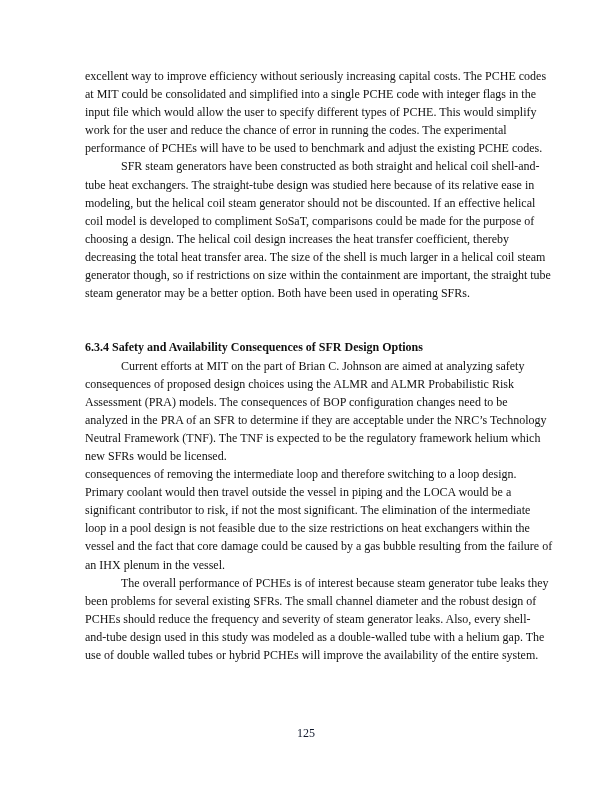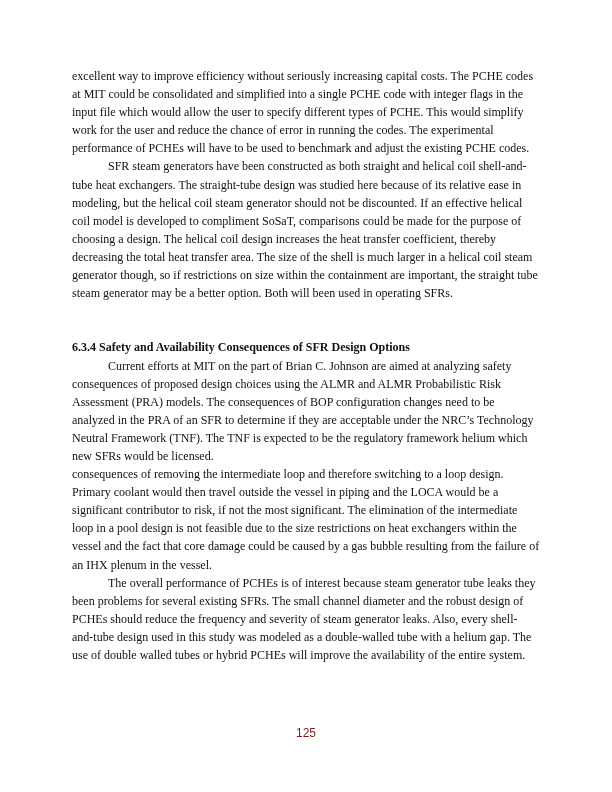--- a/index.html
+++ b/index.html
@@ -7,27 +7,27 @@
     .page {
       position: absolute; left: 0; top: 0; width: 612px; height: 792px; background: #fff;
     }
     .content {
       position: absolute; left: 72px; top: 67px; width: 470px;
       font-family: "Liberation Serif", serif;
       font-size: 12px;
       line-height: 18.1px;
       color: #111;
     }
-    .line { white-space: nowrap; height: 18.1px; }
+    .line { white-space: nowrap; height: 18.1px; margin-left: 13px; }
     .indent { padding-left: 36px; }
     .gap { height: 36.2px; }
     .heading { font-weight: bold; }
     .page-number {
       position: absolute; left: 0; width: 612px; top: 726px; text-align: center;
-      font-family: Liberation Sans, sans-serif; font-size: 12px; color: #7f1d1d;
+      font-family: Liberation Serif, serif; font-size: 12px; color: #0f172a;
     }
   </style>
 </head>
 <body>
 
 <div class="page">
   <div class="content">
     <div id="before">
         <div>
           <div class="line">excellent way to improve efficiency without seriously increasing capital costs.  The PCHE codes</div>
@@ -37,21 +37,21 @@
           <div class="line">performance of PCHEs will have to be used to benchmark and adjust the existing PCHE codes.</div>
         </div>
         <div>
           <div class="line indent">SFR steam generators have been constructed as both straight and helical coil shell-and-</div>
           <div class="line">tube heat exchangers.  The straight-tube design was studied here because of its relative ease in</div>
           <div class="line">modeling, but the helical coil steam generator should not be discounted.  If an effective helical</div>
           <div class="line">coil model is developed to compliment SoSaT, comparisons could be made for the purpose of</div>
           <div class="line">choosing a design.  The helical coil design increases the heat transfer coefficient, thereby</div>
           <div class="line">decreasing the total heat transfer area.  The size of the shell is much larger in a helical coil steam</div>
           <div class="line">generator though, so if restrictions on size within the containment are important, the straight tube</div>
-          <div class="line">steam generator may be a better option.  Both will been used in operating SFRs.</div>
+          <div class="line">steam generator may be a better option.  Both have been used in operating SFRs.</div>
         </div>
       </div>
     <div class="gap"></div>
     <div class="line heading">6.3.4 Safety and Availability Consequences of SFR Design Options</div>
     <div id="after">
         <div>
           <div class="line indent">Current efforts at MIT on the part of Brian C. Johnson are aimed at analyzing safety</div>
           <div class="line">consequences of proposed design choices using the ALMR and ALMR Probabilistic Risk</div>
           <div class="line">Assessment (PRA) models.  The consequences of BOP configuration changes need to be</div>
           <div class="line">analyzed in the PRA of an SFR to determine if they are acceptable under the NRC’s Technology</div>

